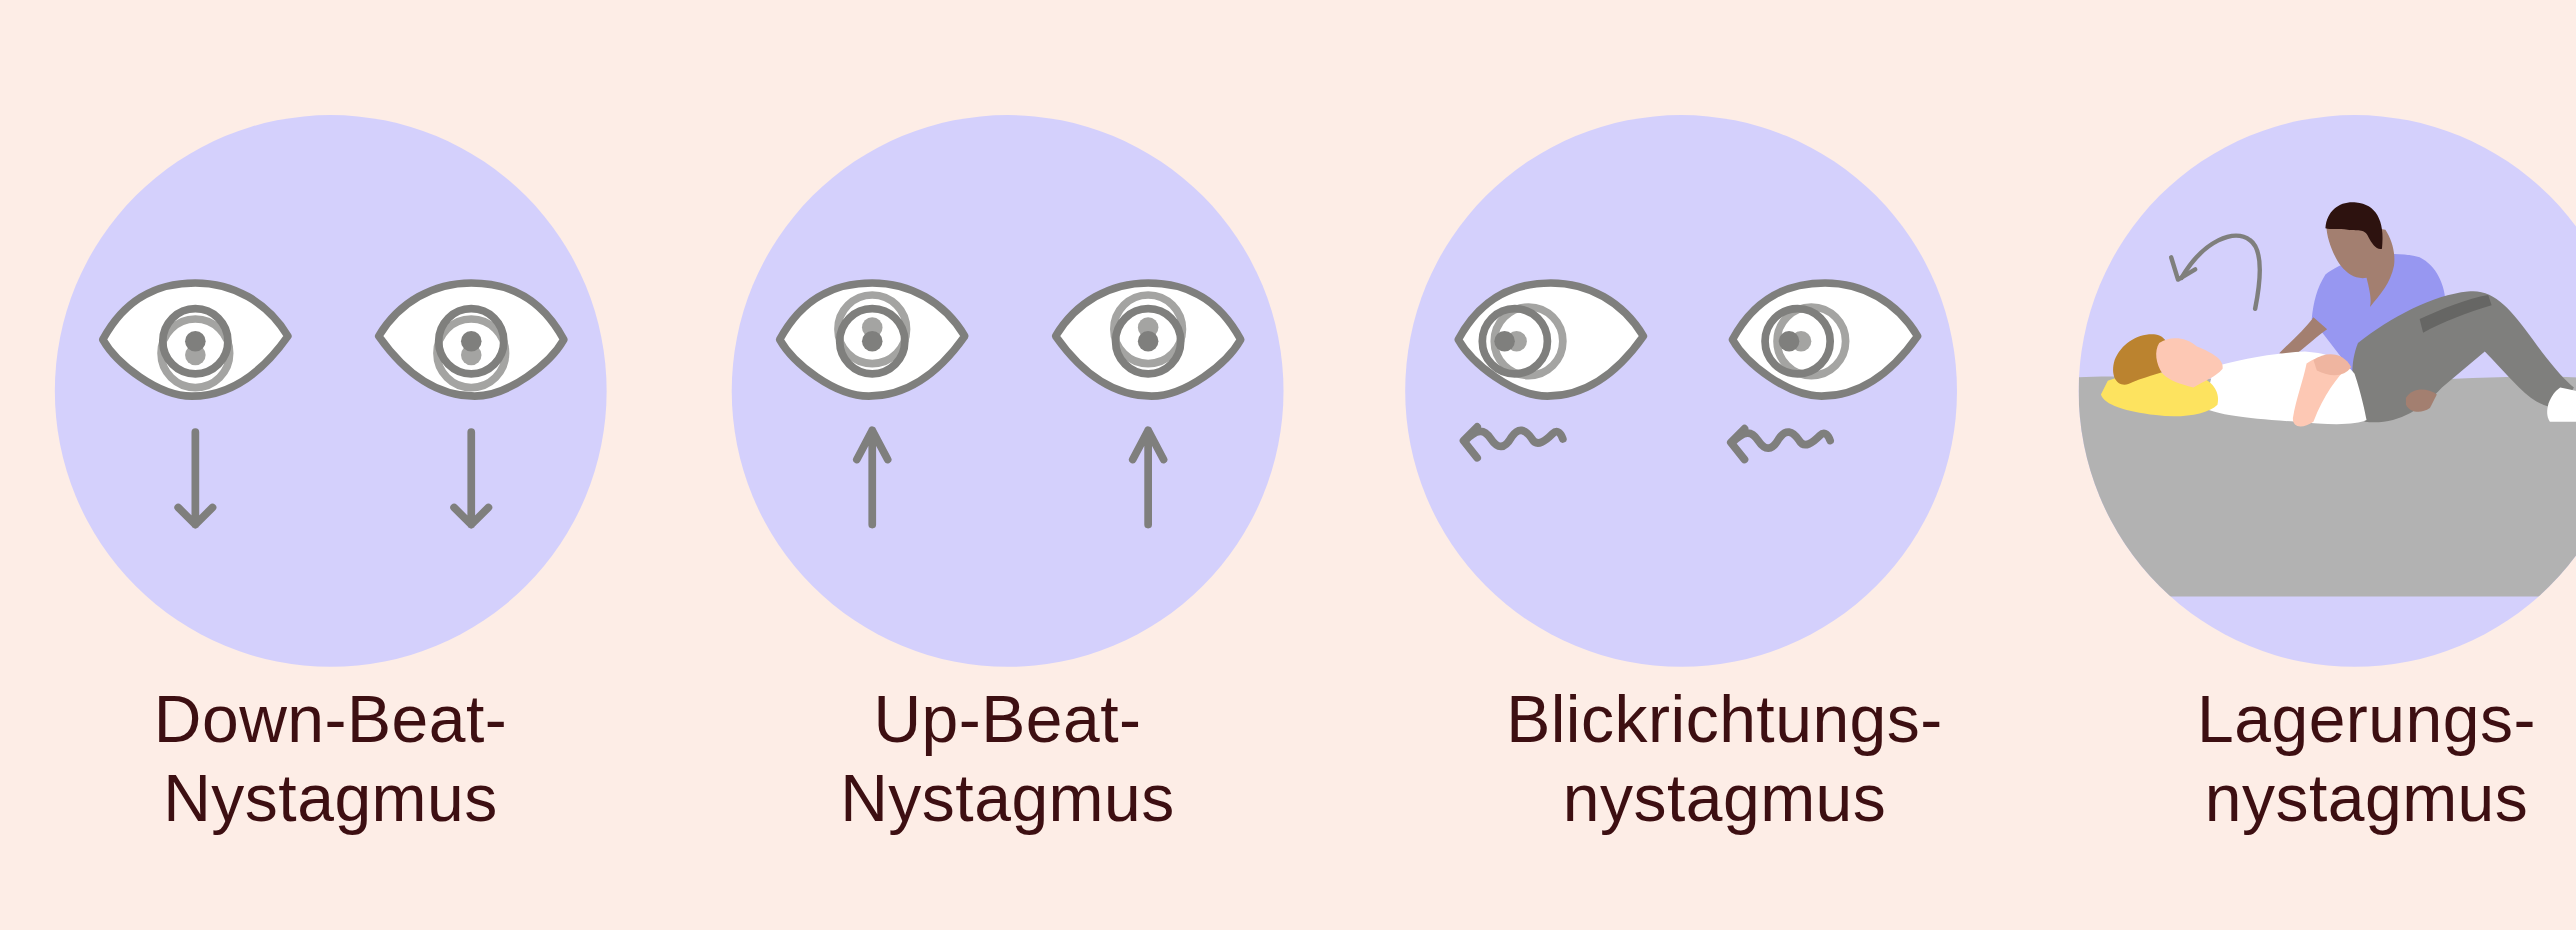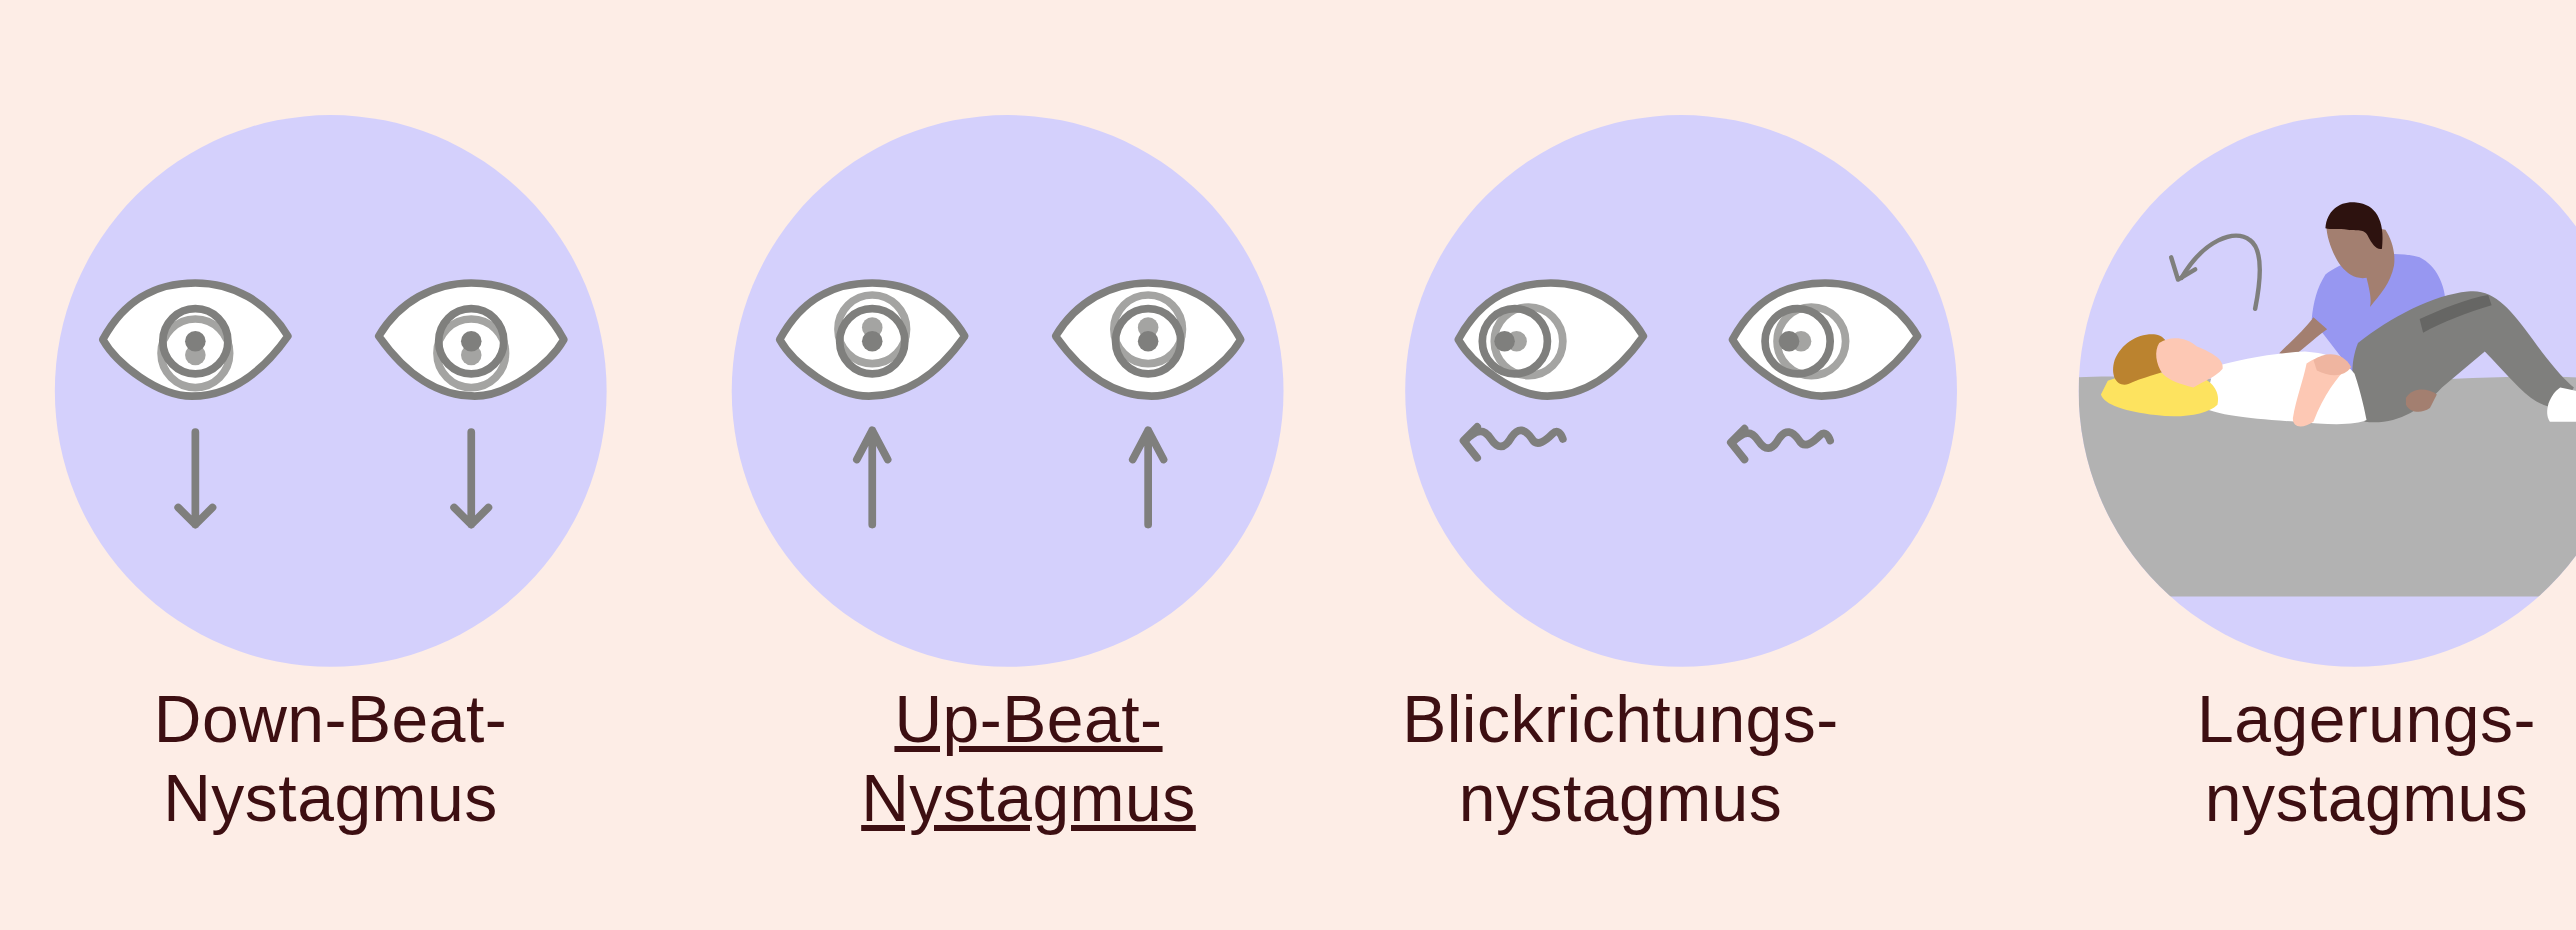--- a/index.html
+++ b/index.html
@@ -177,25 +177,25 @@
         <path d="M1346,212 C1354,206 1364,206 1370,214 C1364,220 1356,230 1350,246 C1344,250 1338,250 1338,244 C1340,232 1344,222 1346,212 Z" fill="#fdc8b4"></path>
         <path d="M1350,210 C1358,204 1368,206 1372,214 C1368,220 1360,220 1352,216 Z" fill="#efb5a0"></path>
       </g>
     </g>
   </svg>
 
   <div class="label" style="left:-30px; top:680px;">
     <span>Down-Beat-</span>
     <span>Nystagmus</span>
   </div>
-  <div class="label" style="left:668px; top:680px;text-decoration:underline;">
+  <div class="label" style="left:647px; top:680px;">
     <span>Up-Beat-</span>
     <span>Nystagmus</span>
   </div>
-  <div class="label" style="left:1260px; top:680px;">
+  <div class="label" style="left:1364px; top:680px;">
     <span>Blickrichtungs-</span>
     <span>nystagmus</span>
   </div>
   <div class="label" style="left:2006px; top:680px;">
     <span>Lagerungs-</span>
     <span>nystagmus</span>
   </div>
 </div>
 
 

